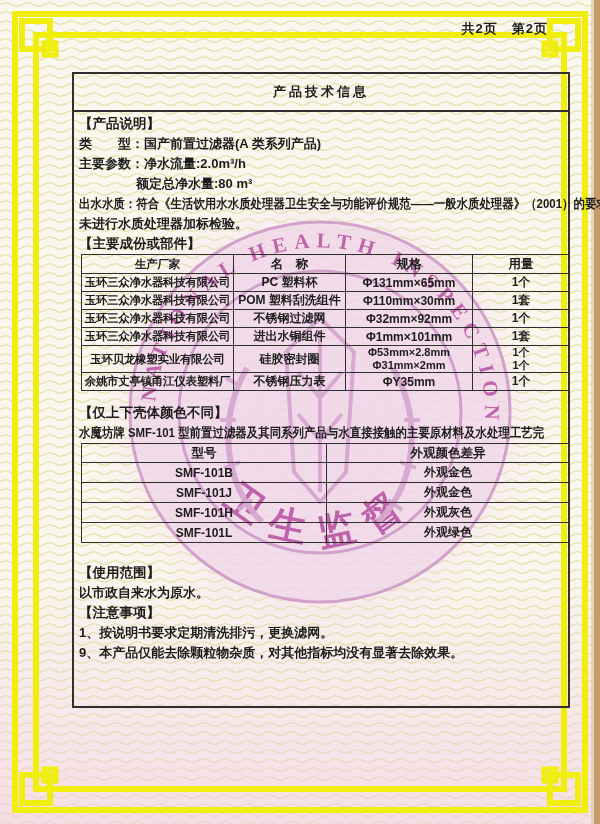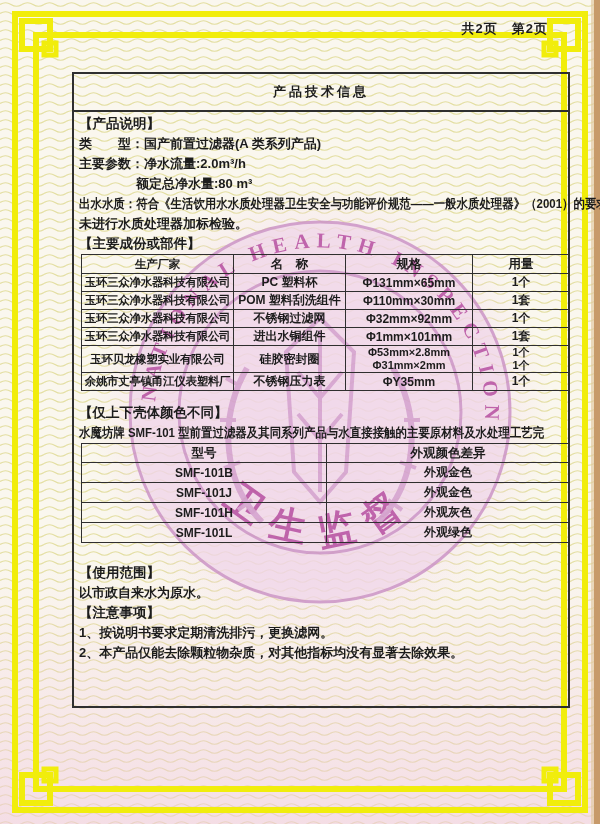--- a/index.html
+++ b/index.html
@@ -210,16 +210,16 @@
         <td>外观绿色</td>
       </tr>
     </tbody>
       </table>
 
     <div class="sec-heading mt20">【使用范围】</div>
     <div class="line">以市政自来水为原水。</div>
 
     <div class="sec-heading mt16">【注意事项】</div>
     <div class="line">1、按说明书要求定期清洗排污，更换滤网。</div>
-    <div class="line">2、本产品仅能去除颗粒物杂质，对其他指标均没有显著去除效果。</div>
+    <div class="line">9、本产品仅能去除颗粒物杂质，对其他指标均没有显著去除效果。</div>
 
   </div>
 </div>
 
 </body></html>

